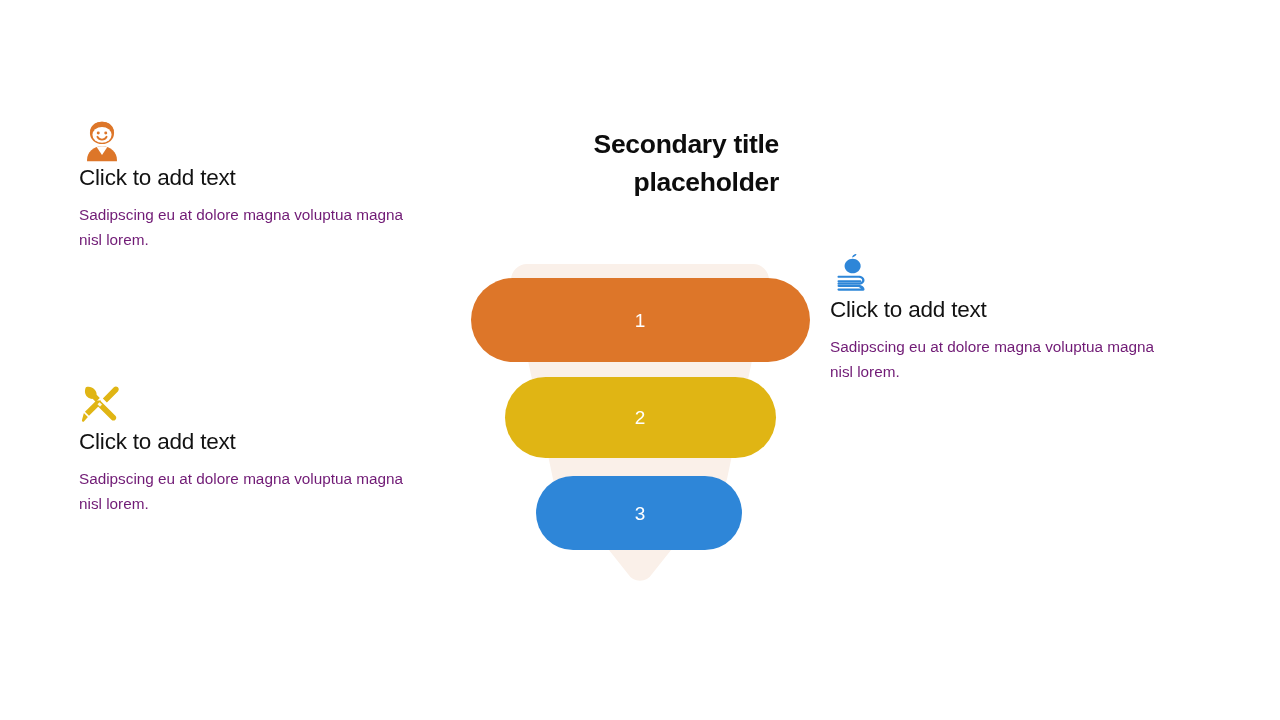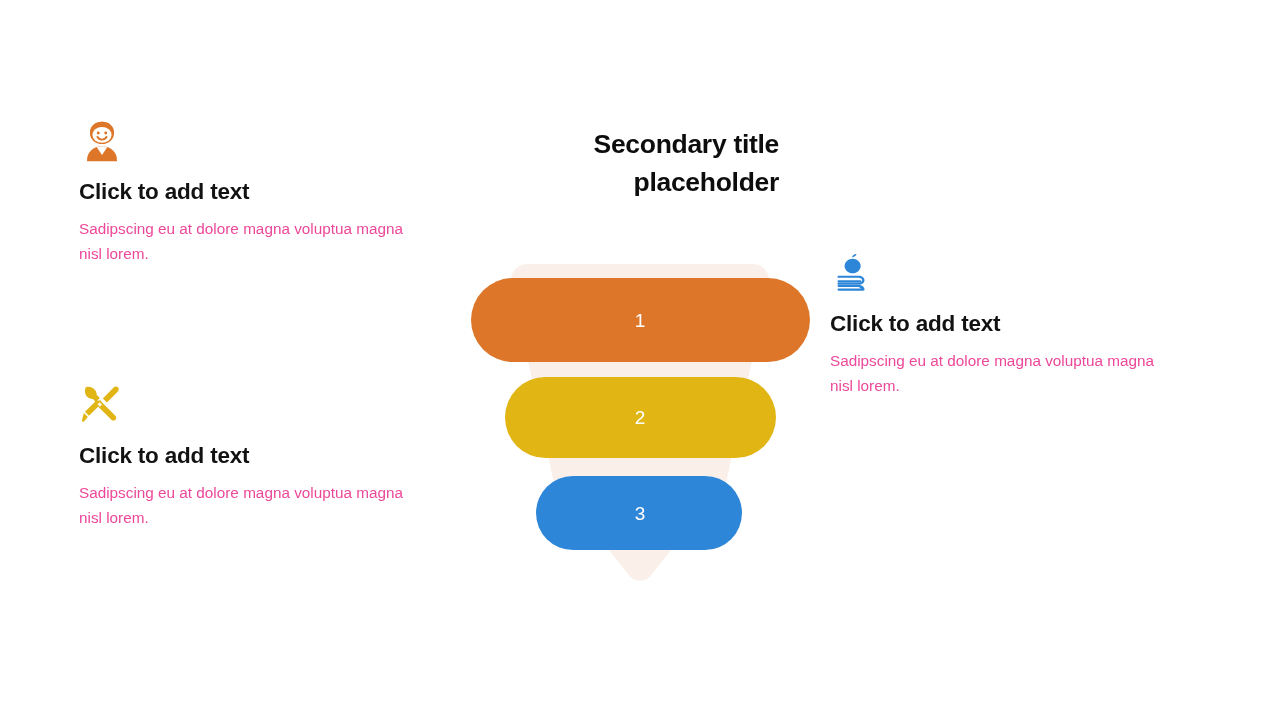--- a/index.html
+++ b/index.html
@@ -31,32 +31,31 @@
   }
 
   .tb-icon {
     width: 46px;
     height: 46px;
     display: block;
   }
 
   .tb-heading {
     font-size: 22.5px;
-    font-weight: bold;
+    font-weight: normal;
     color: #121212;
     letter-spacing: -0.2px;
     line-height: 1.2;
-    margin-top: 14px;
     white-space: nowrap;
   }
 
   .tb-body {
     font-size: 15.3px;
     font-weight: normal;
-    color: #ec4899;
+    color: #701a75;
     line-height: 1.62;
     margin-top: 12px;
     width: 345px;
   }
 
   #block-left-top  { left: 79px;  top: 118px; }
   #block-left-bottom { left: 79px; top: 382px; }
   #block-right     { left: 830px; top: 250px; }
 
   #block-right .tb-body { width: 345px; }

